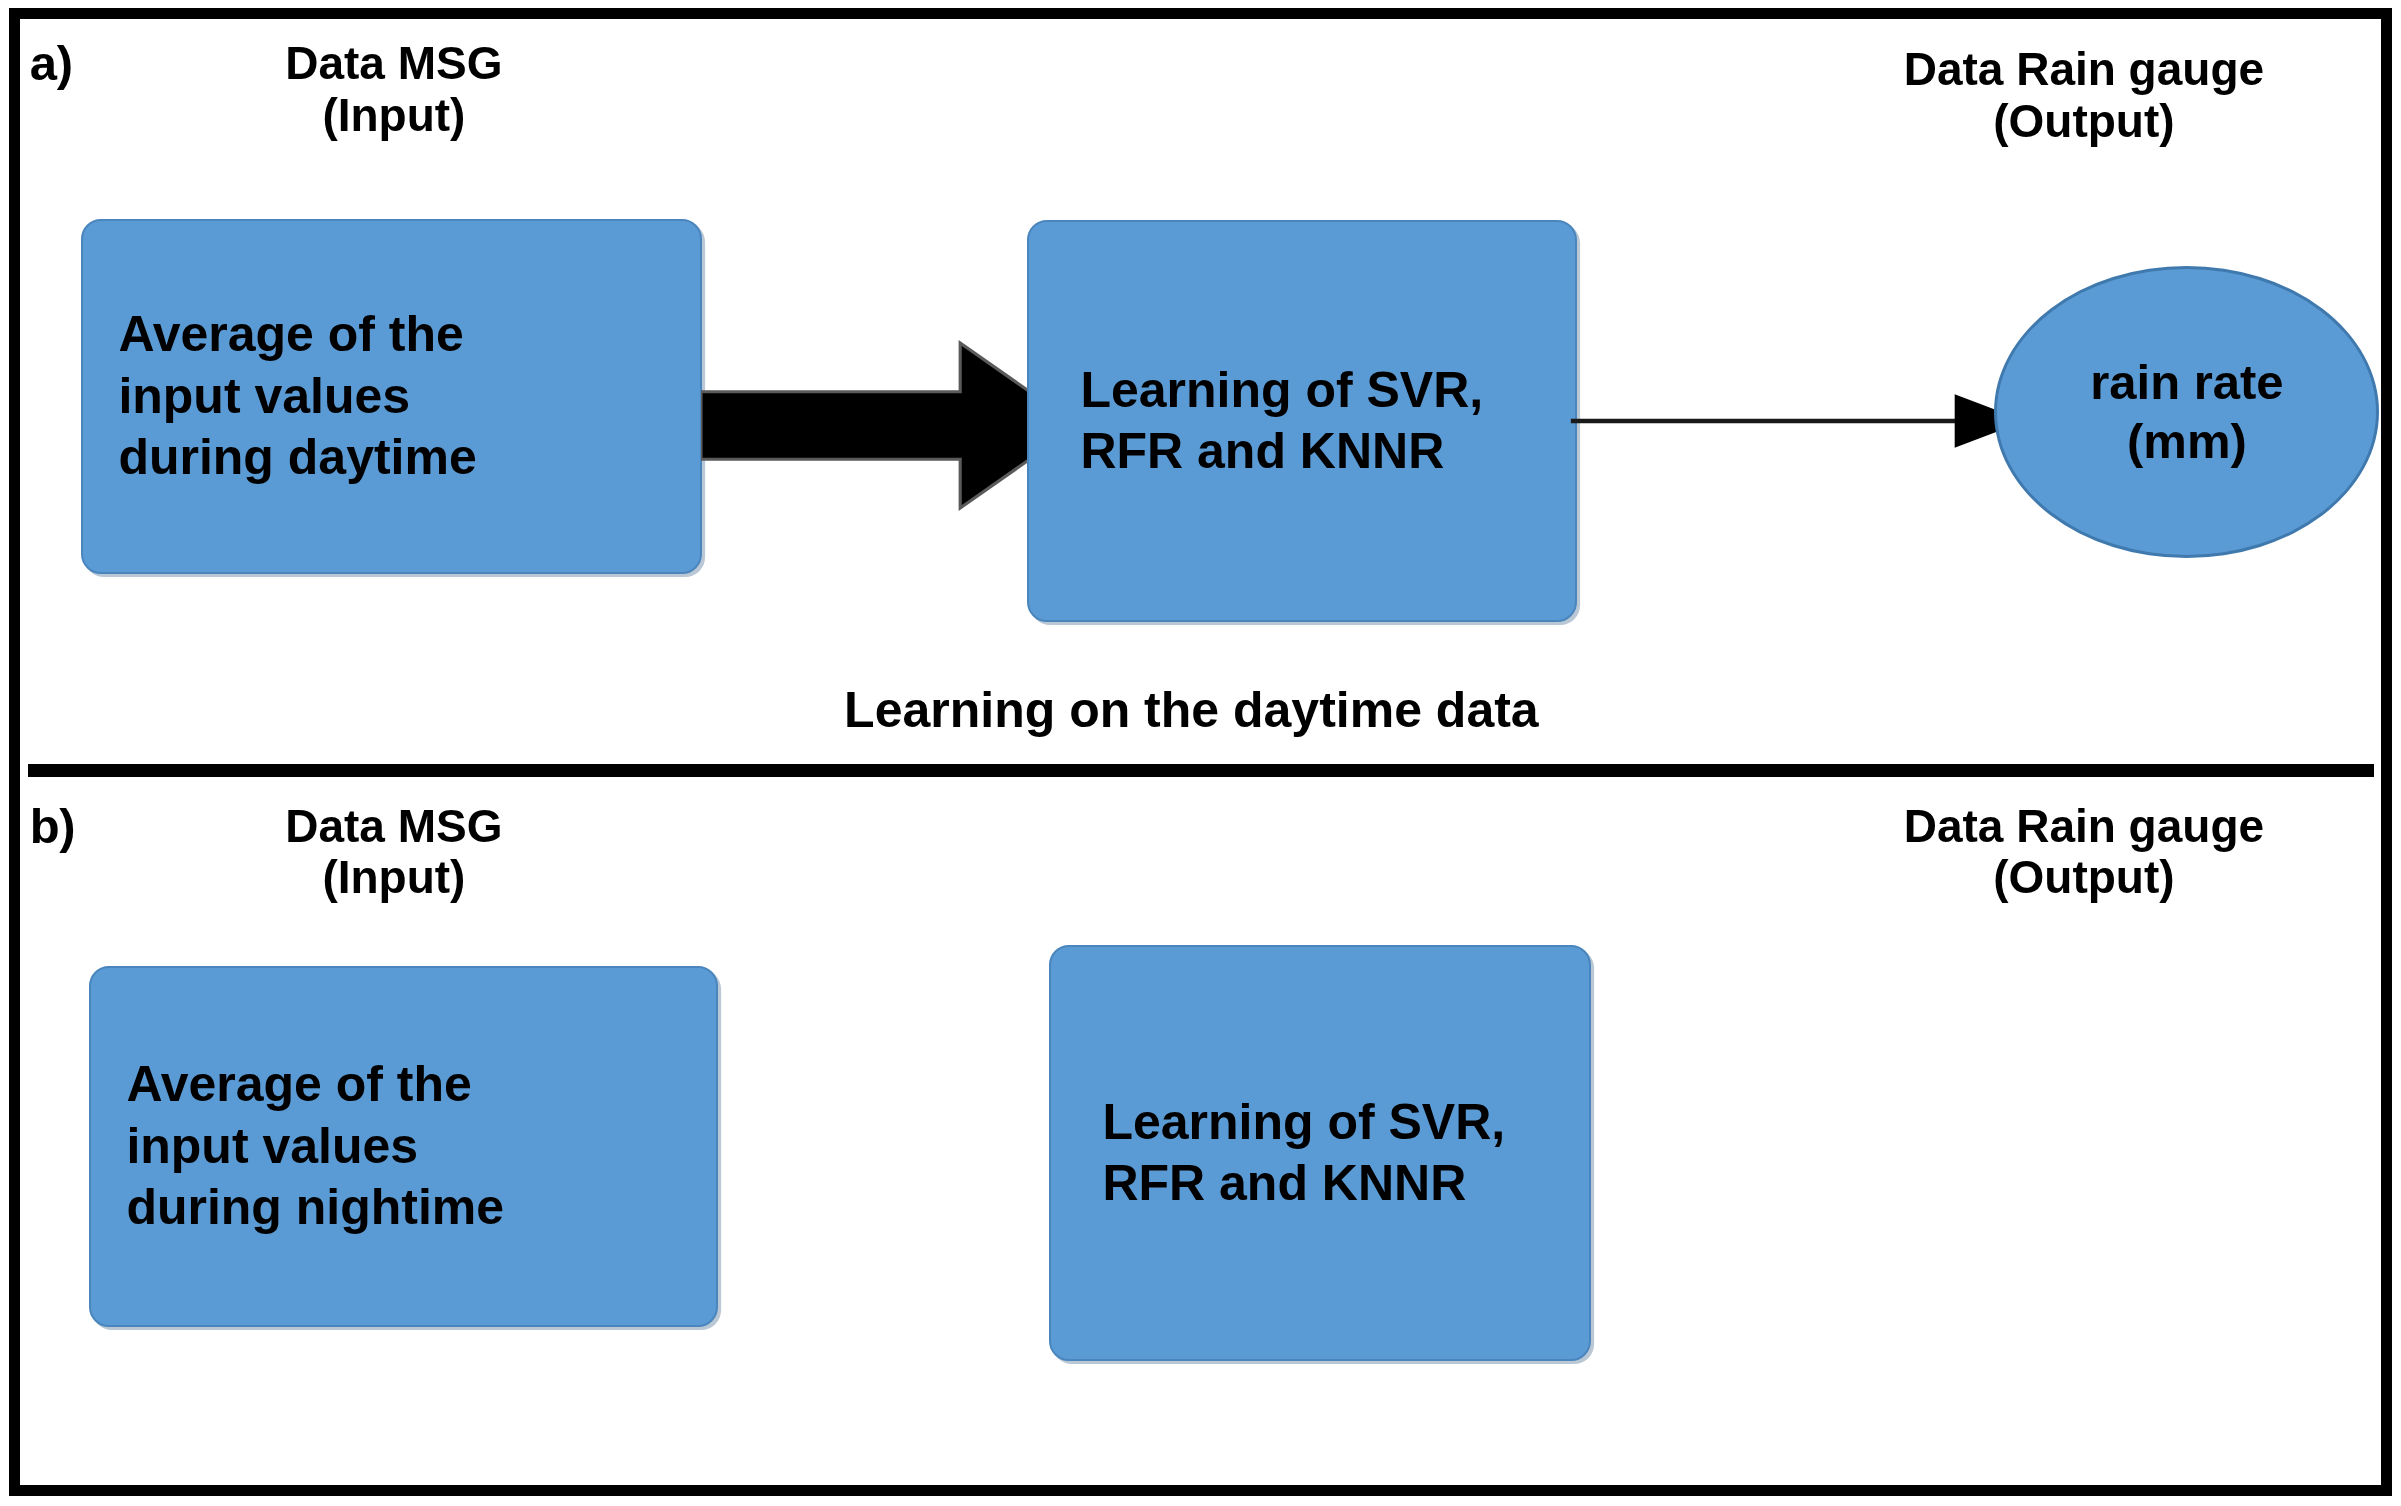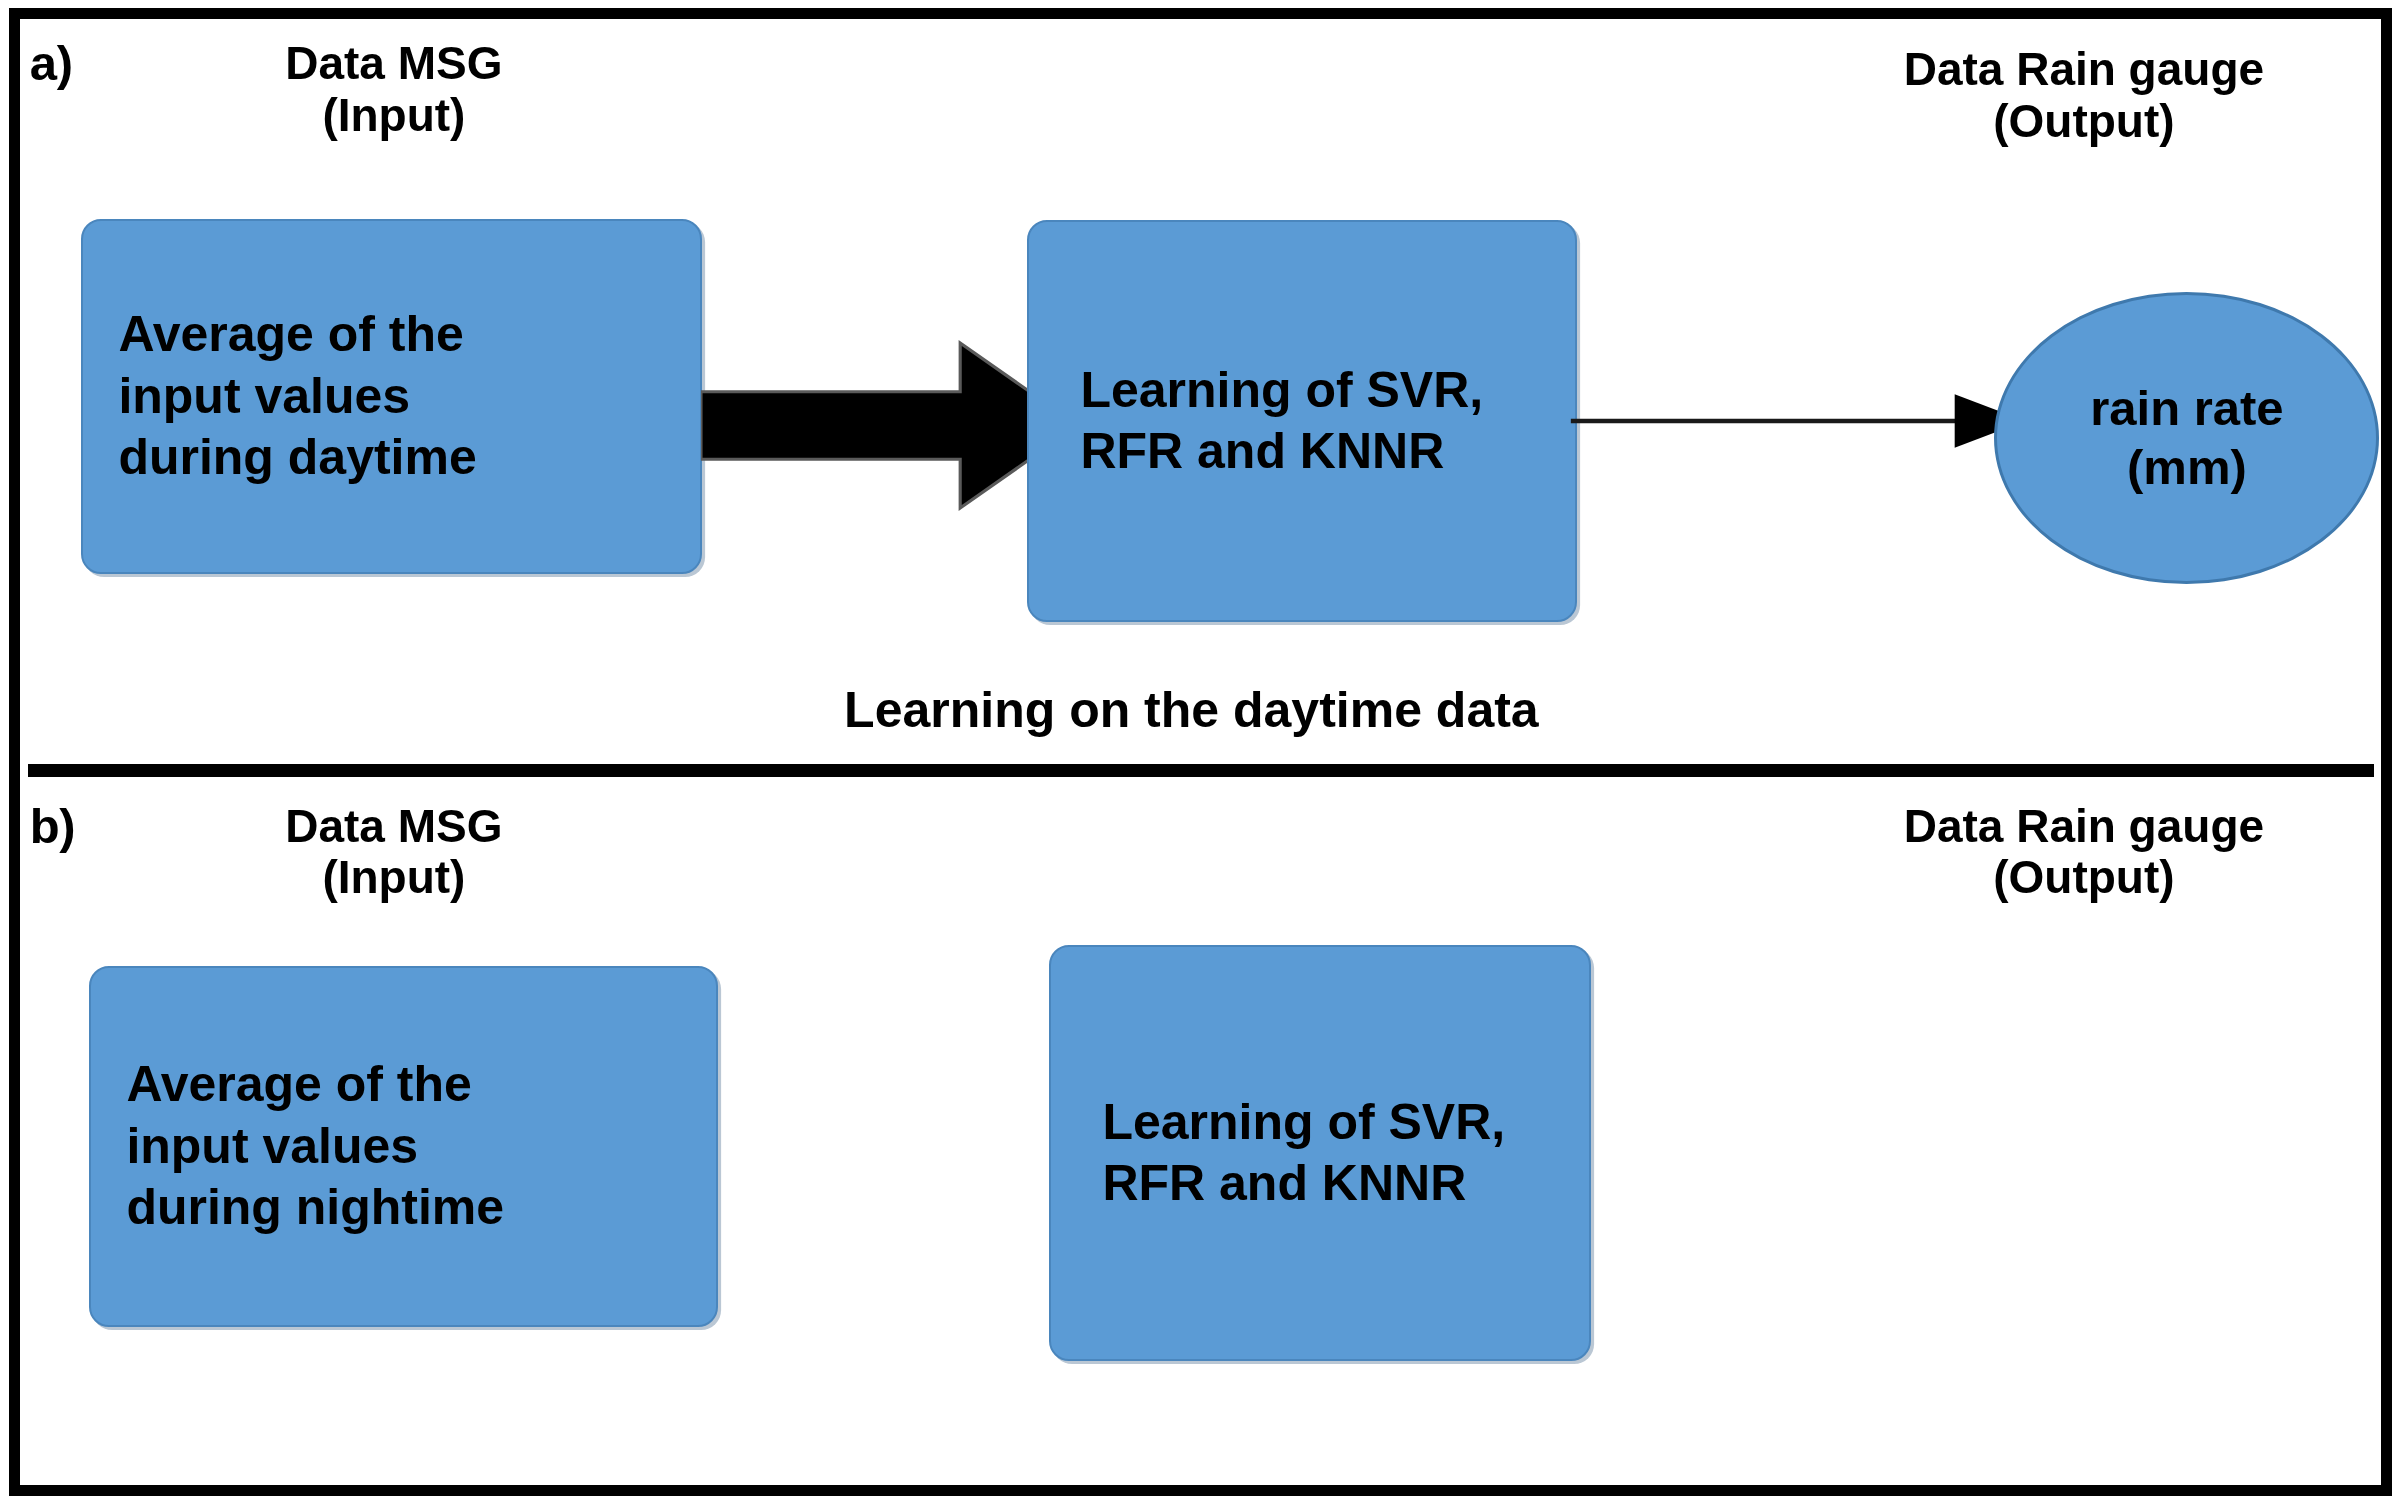--- a/index.html
+++ b/index.html
@@ -135,21 +135,21 @@
     justify-content: center;
   }
   .ellipse .txt {
     font-size: 49px;
     font-weight: bold;
     color: #000000;
     line-height: 1.2;
     text-align: center;
     white-space: pre-line;
   }
-  #ellipse-a { left: 1974px; top: 273px;  width: 385px; height: 292px; }
+  #ellipse-a { left: 1974px; top: 247px;  width: 385px; height: 292px; }
 
   
   .panel-caption {
     position: absolute;
     text-align: center;
     font-size: 50px;
     font-weight: bold;
     color: #000000;
     white-space: nowrap;
   }

